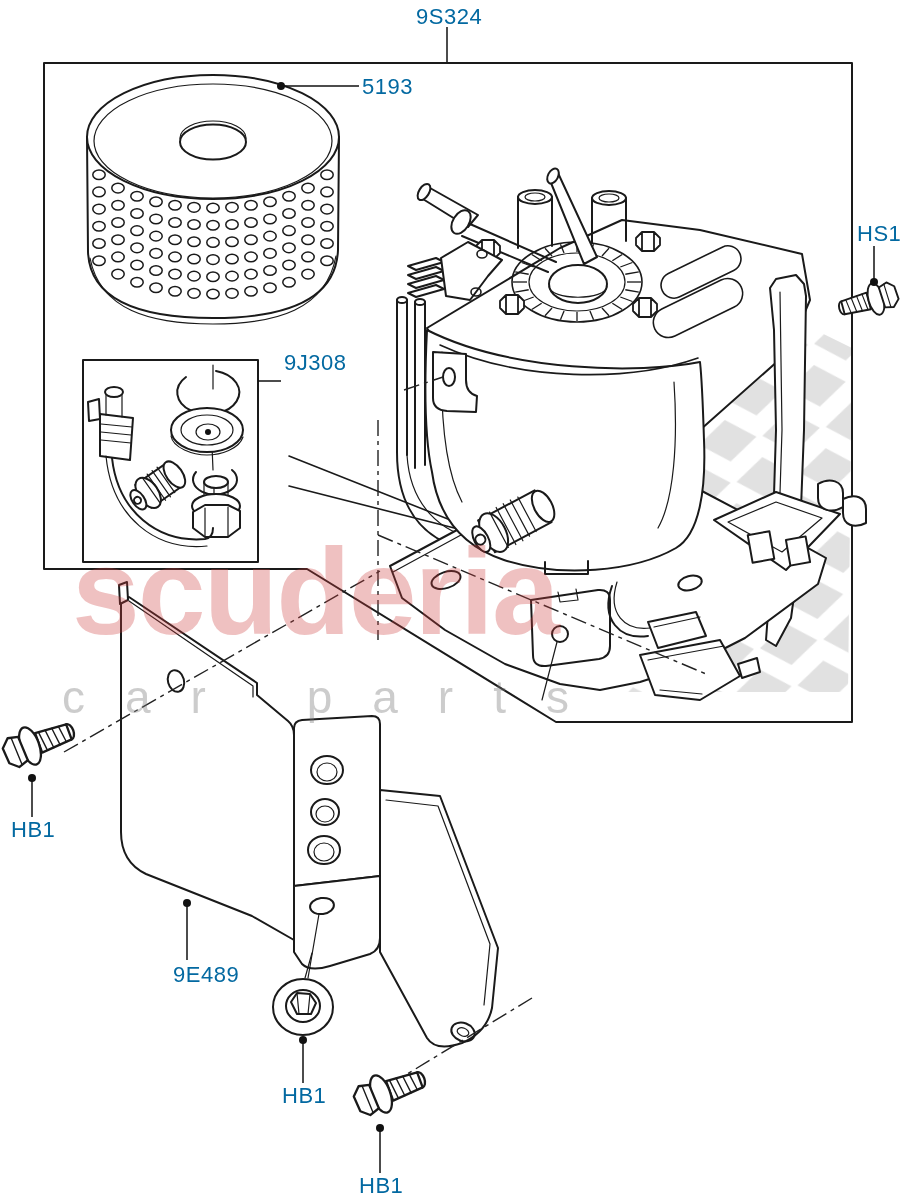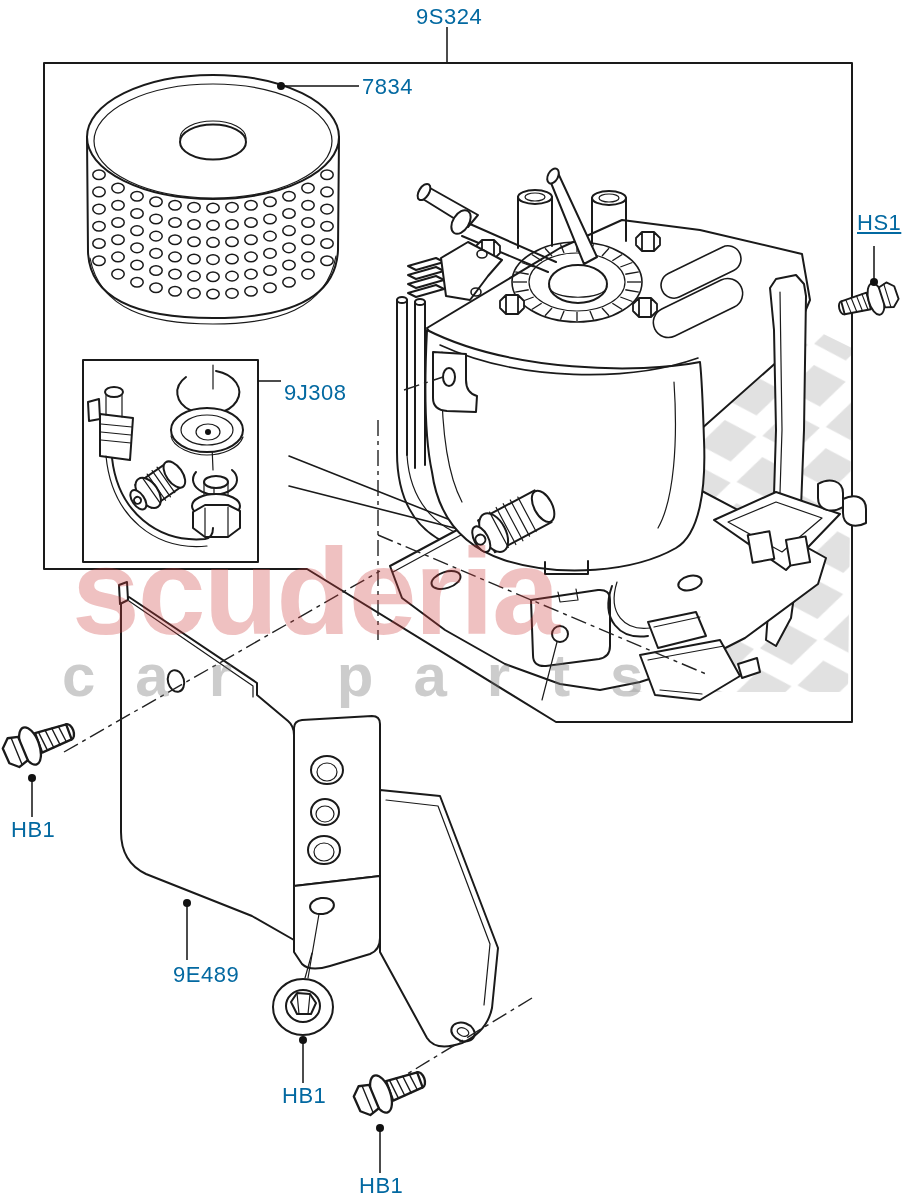--- a/index.html
+++ b/index.html
@@ -11,21 +11,21 @@
   .wf{fill:#ffffff;stroke:#1a1a1a;stroke-width:2;stroke-linecap:round;stroke-linejoin:round;}
   .thin{stroke-width:1.2;}
   .med{stroke-width:1.6;}
   .phantom{fill:none;stroke:#222;stroke-width:1.4;stroke-dasharray:16 5 4 5;}
   .leader{fill:none;stroke:#111;stroke-width:1.5;}
   .dot{fill:#111;stroke:none;}
   .part-label{position:absolute;font-size:22px;line-height:1;color:#0369a1;cursor:pointer;
               white-space:nowrap;letter-spacing:0.5px;}
   .wm1{position:absolute;left:72px;top:531px;font-size:122px;font-weight:bold;line-height:1;
        color:rgba(205,62,62,0.32);letter-spacing:-2px;pointer-events:none;user-select:none;}
-  .wm2{position:absolute;left:62px;top:646px;font-size:60px;font-weight:bold;line-height:1;
+  .wm2{position:absolute;left:62px;top:674px;font-size:46px;font-weight:normal;line-height:1;
        color:rgba(120,120,120,0.38);letter-spacing:40px;word-spacing:8px;pointer-events:none;user-select:none;}
 </style>
 </head>
 <body>
 
 <div class="stage">
 
 <svg width="906" height="1200" viewBox="0 0 906 1200">
   <defs>
     <pattern id="checker" width="64" height="84" patternUnits="userSpaceOnUse" patternTransform="rotate(-8 730 500)">
@@ -368,20 +368,20 @@
         <circle class="dot" cx="303" cy="1040" r="4"></circle>
     <path class="leader" d="M380,1173 L380,1131"></path>
         <circle class="dot" cx="380" cy="1128" r="4"></circle>
   </g>
 </svg>
 
   <div class="wm1">scuderia</div>
   <div class="wm2">car parts</div>
 
   <div class="part-label" style="left:416px;top:6px;">9S324</div>
-  <div class="part-label" style="left:362px;top:76px;">7834</div>
-  <div class="part-label" style="left:857px;top:212px;text-decoration:underline;">HS1</div>
-  <div class="part-label" style="left:284px;top:382px;">9J308</div>
+  <div class="part-label" style="left:362px;top:76px;">5193</div>
+  <div class="part-label" style="left:857px;top:223px;">HS1</div>
+  <div class="part-label" style="left:284px;top:352px;">9J308</div>
   <div class="part-label" style="left:157px;top:964px;margin-left:16px;">9E489</div>
   <div class="part-label" style="left:11px;top:819px;">HB1</div>
   <div class="part-label" style="left:282px;top:1085px;">HB1</div>
   <div class="part-label" style="left:359px;top:1175px;">HB1</div>
 </div>
 
 </body></html>

